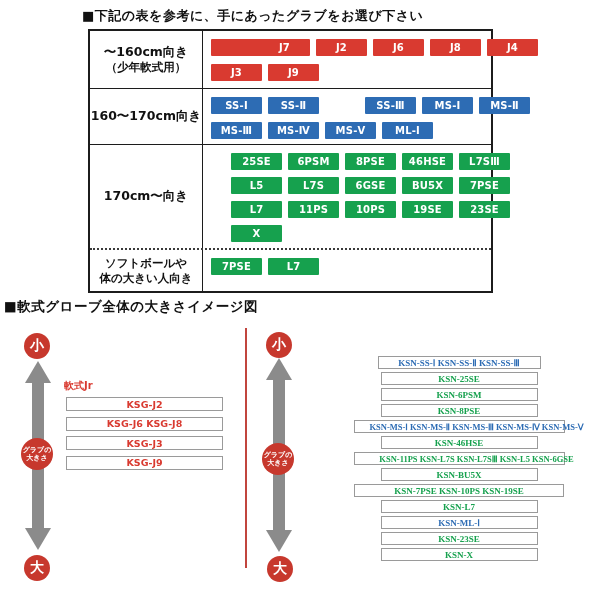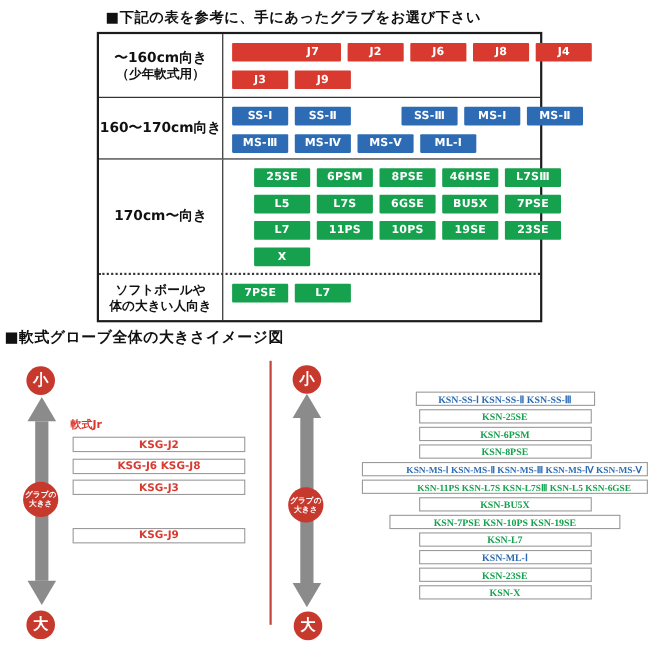--- a/index.html
+++ b/index.html
@@ -1,20 +1,20 @@
 <!DOCTYPE html>
 <html><head>
 <meta charset="utf-8">
 <style>
   html,body{margin:0;padding:0;background:#fff;}
   .page{position:relative;width:600px;height:600px;background:#fff;overflow:hidden;
         font-family:"DejaVu Sans","Liberation Sans",sans-serif;color:#111;}
 
   
-  .h1{position:absolute;left:96px;top:7px;font-size:13px;font-weight:bold;letter-spacing:.5px;}
+  .h1{position:absolute;left:82px;top:7px;font-size:13px;font-weight:bold;letter-spacing:.5px;}
   .sz-table{position:absolute;left:88px;top:29px;width:401px;border:2px solid #1c1c1c;background:#fff;}
   .t-row{display:flex;box-sizing:border-box;}
   .t-row.sep{border-top:1.5px solid #1c1c1c;}
   .t-row.dotted{border-top:2px dotted #3a3a3a;}
   .r1{height:57px}.r2{height:56px}.r3{height:104px}.r4{height:43px}
   .t-label{width:112px;flex:0 0 112px;border-right:1.5px solid #1c1c1c;display:flex;flex-direction:column;
            justify-content:center;align-items:center;font-weight:bold;font-size:12.5px;line-height:1.3;text-align:center;}
   .t-label .sub{font-size:11.5px;}
   .t-chips{flex:1;padding:8px 0 0 8px;}
   .chip-line{display:flex;gap:6px;margin-bottom:8px;}
@@ -36,21 +36,21 @@
           font-size:7px;font-weight:bold;display:flex;flex-direction:column;align-items:center;
           justify-content:center;line-height:1.2;text-align:center;z-index:2;}
   .jr{position:absolute;left:64px;top:379px;color:#d93a30;font-weight:bold;font-size:10px;}
   .boxes-left{position:absolute;left:66px;top:397px;width:157px;display:flex;flex-direction:column;gap:5.5px;}
   .boxes-right{position:absolute;left:328px;top:356px;width:262px;display:flex;flex-direction:column;
                gap:3px;align-items:center;font-family:Liberation Serif, serif;}
   .size-box{box-sizing:border-box;border:1px solid #9a9a9a;background:#fff;display:flex;align-items:center;
             justify-content:center;font-weight:bold;font-size:9px;white-space:nowrap;height:13px;width:157px;}
   .boxes-left .size-box{height:14px;font-size:9.5px;}
   .size-ss{width:163px;}
-  .size-wide{width:260px;font-size:8.5px;padding-left:35px;}
+  .size-wide{width:211px;font-size:8.5px;padding-left:35px;}
   .size-medium{width:210px;}
   .red-divider{position:absolute;left:245px;top:328px;width:2px;height:240px;background:#c1453e;}
 </style>
 </head>
 <body>
 
 <div class="page">
 
   <div class="h1">■下記の表を参考に、手にあったグラブをお選び下さい</div>
 
@@ -149,21 +149,21 @@
   </div>
   <div class="axis-circle" style="left:21px;top:438px;">
     <div>グラブの</div>
     <div>大きさ</div>
   </div>
   <div class="jr">軟式Jr</div>
   <div class="boxes-left">
       <div class="size-box size-normal" style="color: rgb(217, 58, 48);">KSG-J2</div>
       <div class="size-box size-normal" style="color: rgb(217, 58, 48);">KSG-J6 KSG-J8</div>
       <div class="size-box size-normal" style="color: rgb(217, 58, 48);">KSG-J3</div>
-      <div class="size-box size-normal" style="color: rgb(217, 58, 48); margin-top: 24px;">KSG-J9</div>
+      <div class="size-box size-normal" style="color: rgb(217, 58, 48);">KSG-J9</div>
     </div>
   <div class="circle" style="left:24px;top:555px;">大</div>
 
   <div class="red-divider"></div>
 
   <div class="circle" style="left:266px;top:332px;">小</div>
   <div class="v-arrow" style="left:265px;top:358px;height:194px;">
     <div class="tri-up"></div>
     <div class="shaft"></div>
     <div class="tri-down"></div>
@@ -171,20 +171,21 @@
   <div class="axis-circle" style="left:262px;top:443px;">
     <div>グラブの</div>
     <div>大きさ</div>
   </div>
   <div class="boxes-right">
       <div class="size-box size-ss" style="color: rgb(45, 108, 180);">KSN-SS-Ⅰ KSN-SS-Ⅱ KSN-SS-Ⅲ</div>
       <div class="size-box size-normal" style="color: rgb(22, 161, 78);">KSN-25SE</div>
       <div class="size-box size-normal" style="color: rgb(22, 161, 78);">KSN-6PSM</div>
       <div class="size-box size-normal" style="color: rgb(22, 161, 78);">KSN-8PSE</div>
       <div class="size-box size-wide" style="color: rgb(45, 108, 180);">KSN-MS-Ⅰ KSN-MS-Ⅱ KSN-MS-Ⅲ KSN-MS-Ⅳ KSN-MS-Ⅴ</div>
+      <div class="size-box size-normal" style="color: rgb(22, 161, 78);">KSN-46HSE</div>
       <div class="size-box size-wide" style="color: rgb(22, 161, 78);">KSN-11PS KSN-L7S KSN-L7SⅢ KSN-L5 KSN-6GSE</div>
       <div class="size-box size-normal" style="color: rgb(22, 161, 78);">KSN-BU5X</div>
       <div class="size-box size-medium" style="color: rgb(22, 161, 78);">KSN-7PSE KSN-10PS KSN-19SE</div>
       <div class="size-box size-normal" style="color: rgb(22, 161, 78);">KSN-L7</div>
       <div class="size-box size-normal" style="color: rgb(45, 108, 180);">KSN-ML-Ⅰ</div>
       <div class="size-box size-normal" style="color: rgb(22, 161, 78);">KSN-23SE</div>
       <div class="size-box size-normal" style="color: rgb(22, 161, 78);">KSN-X</div>
     </div>
   <div class="circle" style="left:267px;top:556px;">大</div>
 

